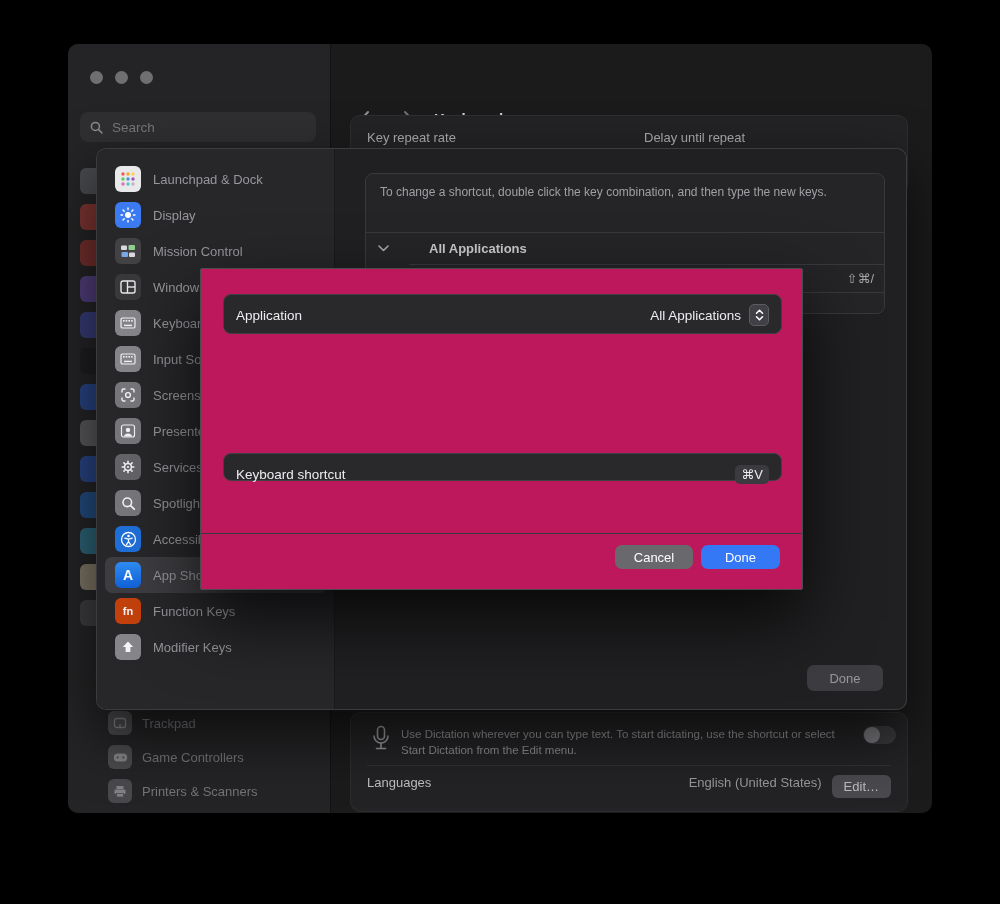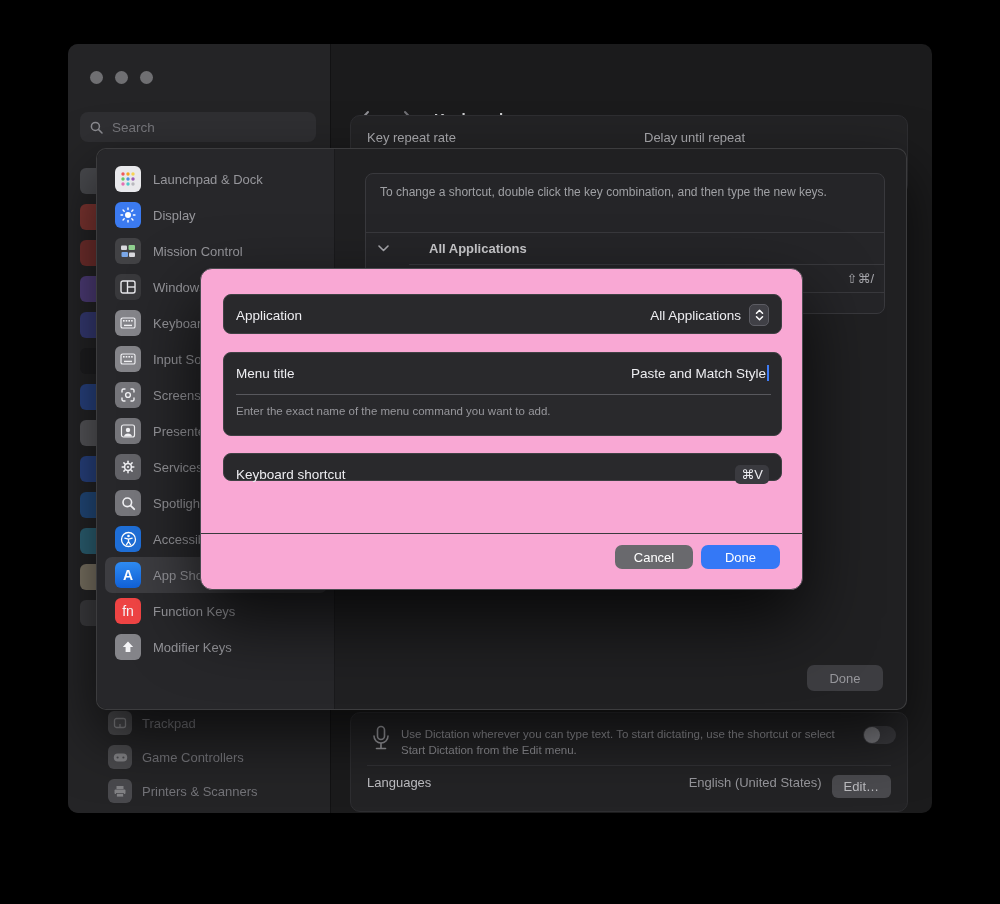--- a/index.html
+++ b/index.html
@@ -46,21 +46,21 @@
   .gsep{height:1px;background:#39393d;}
   #row-all-apps{left:0;top:59px;width:520px;height:31px;display:flex;align-items:center;}
   #row-all-apps .disc{margin-left:12px;color:#a8a8ad;display:flex;}
   #all-apps-label{margin-left:40px;color:#cacacd;font-size:13px;font-weight:600;}
   #row-shortcut{left:0;top:91px;width:520px;height:27px;display:flex;align-items:center;}
   #row-shortcut .mini-ic{margin-left:46px;width:20px;height:20px;border-radius:5px;background:#55555a;opacity:.8;}
   #shortcut-keys{margin-left:auto;margin-right:12px;color:#a5a5aa;font-size:13px;}
   #sheet-done{left:710px;top:516px;width:76px;height:26px;background:#3d3d41;border:none;border-radius:7px;color:#97979c;font-size:13px;font-family:inherit;}
 
   
-  #modal{left:200px;top:268px;width:603px;height:322px;background:#f9a8d4;border:1px solid #4b4b50;border-radius:12px;z-index:10;box-sizing:border-box;box-shadow:0 30px 70px rgba(0,0,0,.75);}
+  #modal{left:200px;top:268px;width:603px;height:322px;background:#be185d;border:1px solid #4b4b50;border-radius:2px;z-index:10;box-sizing:border-box;box-shadow:0 30px 70px rgba(0,0,0,.75);}
   .mgroup{left:22px;width:559px;background:#29292c;border:1px solid #404044;border-radius:8px;box-sizing:border-box;}
   .mrow{display:flex;align-items:center;height:40px;padding:0 12px;}
   .mlabel{color:#ededf1;font-size:13.5px;}
   .mvalue{margin-left:auto;color:#ededf1;font-size:13.5px;display:flex;align-items:center;}
   #g-application{top:25px;height:40px;}
   #popup-stepper{margin-left:8px;width:18px;height:20px;background:#404046;border:1px solid #5c5c63;border-radius:5px;display:flex;align-items:center;justify-content:center;}
   #g-menutitle{top:83px;height:84px;}
   #menutitle-sep{position:absolute;left:12px;top:41px;width:535px;height:1px;background:#58585d;}
   #menutitle-help{position:absolute;left:12px;top:52px;color:#97979c;font-size:11.5px;}
   .caret{width:2px;height:16px;background:#3f7cf6;margin-left:1px;}
@@ -334,21 +334,21 @@
       </div>
 
       <div class="srow abs selected" style="top:408px">
         <span class="sicon" style="background:linear-gradient(#2f8df5,#1161d8);color:#fff;font-size:14px;font-weight:bold">
             <span>A</span>
           </span>
         <span class="slabel">App Shortcuts</span>
       </div>
 
       <div class="srow abs" style="top:444px">
-        <span class="sicon" style="background:#ef4444;color:#f5f5f8;font-size:14px;font-weight:normal">
+        <span class="sicon" style="background:#c2410c;color:#f5f5f8;font-size:11px;font-weight:bold">
             <span>fn</span>
           </span>
         <span class="slabel">Function Keys</span>
       </div>
 
       <div class="srow abs" style="top:480px">
         <span class="sicon" style="background:#85858a">
             <svg width="14" height="14" viewBox="0 0 14 14">
               <path d="M7 1.5 L12.2 7 H9.4 V12 H4.6 V7 H1.8 Z" fill="#f5f5f8"></path>
             </svg>
@@ -389,31 +389,20 @@
           <span id="popup-stepper">
               <svg width="9" height="12" viewBox="0 0 9 12">
                 <path d="M1.5 4.2 L4.5 1.2 L7.5 4.2" fill="none" stroke="#fff" stroke-width="1.5" stroke-linecap="round" stroke-linejoin="round"></path>
                 <path d="M1.5 7.8 L4.5 10.8 L7.5 7.8" fill="none" stroke="#fff" stroke-width="1.5" stroke-linecap="round" stroke-linejoin="round"></path>
               </svg>
             </span>
         </span>
       </div>
     </div>
 
-    <div id="g-menutitle" class="mgroup abs">
-      <div class="mrow">
-        <span class="mlabel">Menu title</span>
-        <span class="mvalue">
-          <span>Paste and Match Style</span>
-          <span class="caret"></span>
-        </span>
-      </div>
-      <div id="menutitle-sep"></div>
-      <div id="menutitle-help">Enter the exact name of the menu command you want to add.</div>
-    </div>
 
     <div id="g-shortcut" class="mgroup abs">
       <div class="mrow">
         <span class="mlabel">Keyboard shortcut</span>
         <span id="shortcut-token">⌘V</span>
       </div>
     </div>
 
     <div id="modal-footer-sep" class="abs"></div>
     <button id="cancel-btn" class="abs">Cancel</button>

